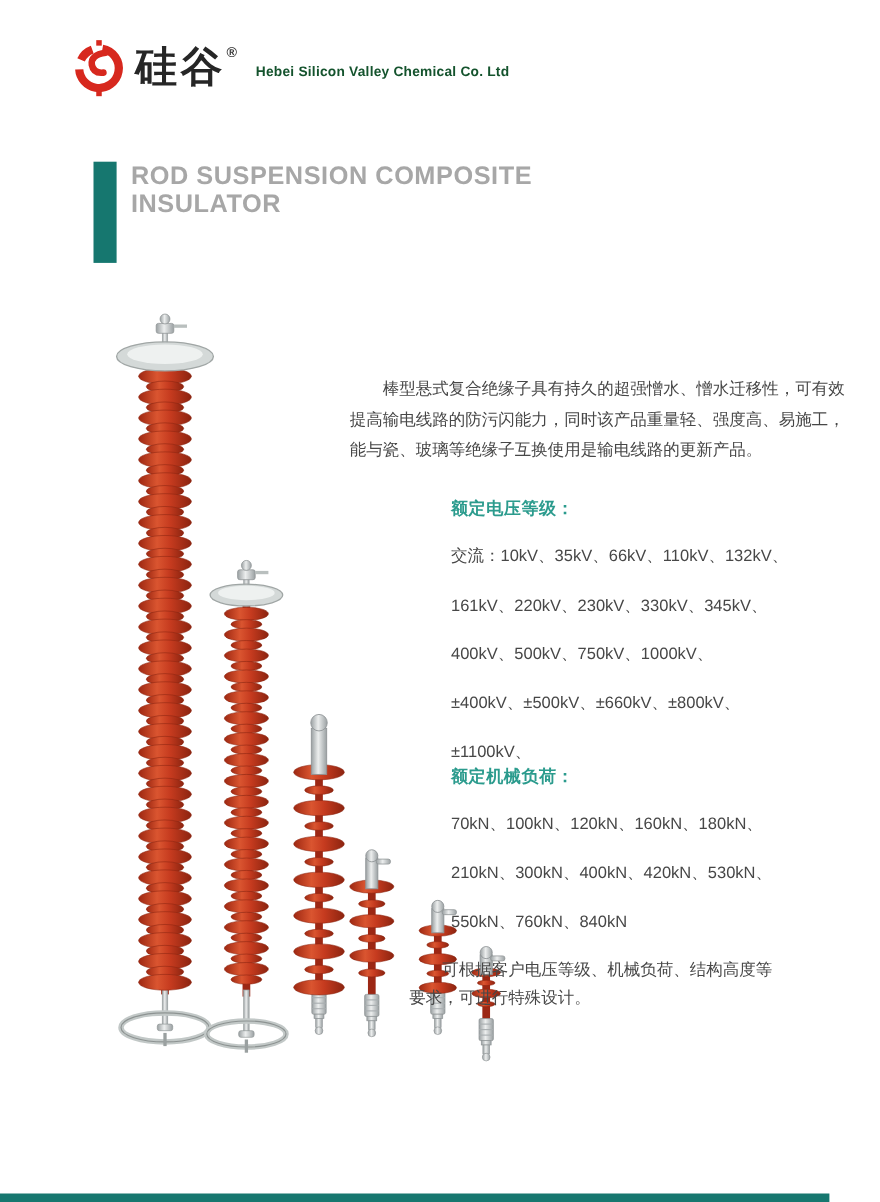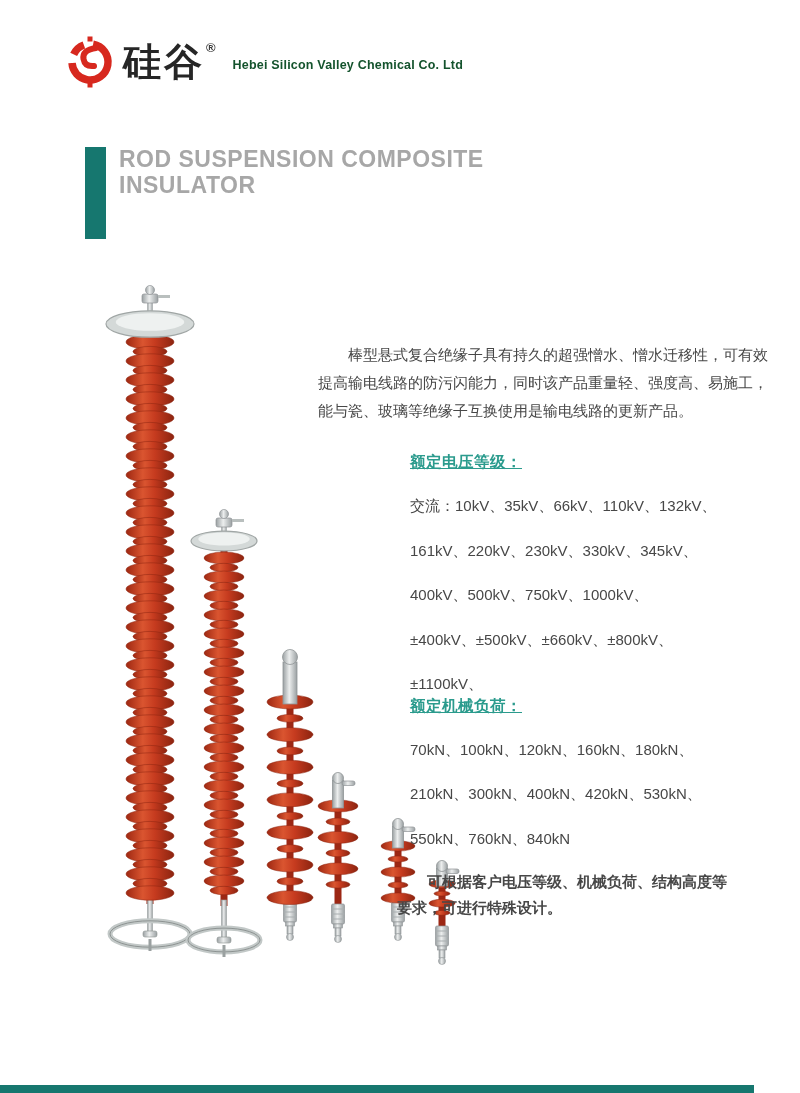--- a/index.html
+++ b/index.html
@@ -18,28 +18,28 @@
   .title-block{position:absolute;left:85px;top:147px;display:flex;}
   .accent-bar{width:21px;height:92px;margin-right:13px;}
   .t-zh{font-size:25px;font-weight:bold;color:#1c1c1c;margin:0 0 5px 0;letter-spacing:1px;}
   .t-en{font-size:23px;font-weight:bold;color:#a7a7a7;line-height:1.12;letter-spacing:0.5px;white-space:nowrap;}
   
   .figure{position:absolute;left:80px;top:280px;width:400px;height:700px;}
   .figure svg{width:400px;height:700px;display:block;}
   
   .copy{position:absolute;left:318px;top:341px;width:440px;color:#474747;font-size:15px;}
   .line{white-space:nowrap;}
-  .intro .line{line-height:28px;}
+  .intro .line{line-height:28px;font-family:Liberation Mono, monospace;}
   .indent{text-indent:2em;}
   .spec{margin-left:92px;margin-top:27px;}
-  .spec h3{font-size:15.5px;font-weight:bold;margin:0 0 9px 0;letter-spacing:0.5px;text-decoration:underline;}
+  .spec h3{font-size:15.5px;font-weight:bold;margin:0 0 9px 0;letter-spacing:0.5px;}
   .spec .line{line-height:23.5px;margin-top:21px;}
   .gap{margin-top:14px;}
   .mech{margin-top:27px;}
-  .note{margin-left:79px;margin-top:19px;font-weight:bold;}
+  .note{margin-left:54px;margin-top:19px;}
   .note .line{line-height:26px;}
   
   .footer-bar{position:absolute;left:0;top:1085px;width:754px;height:8px;}
 </style>
 </head>
 <body>
 
 <div class="page">
 
   <header class="brand">

